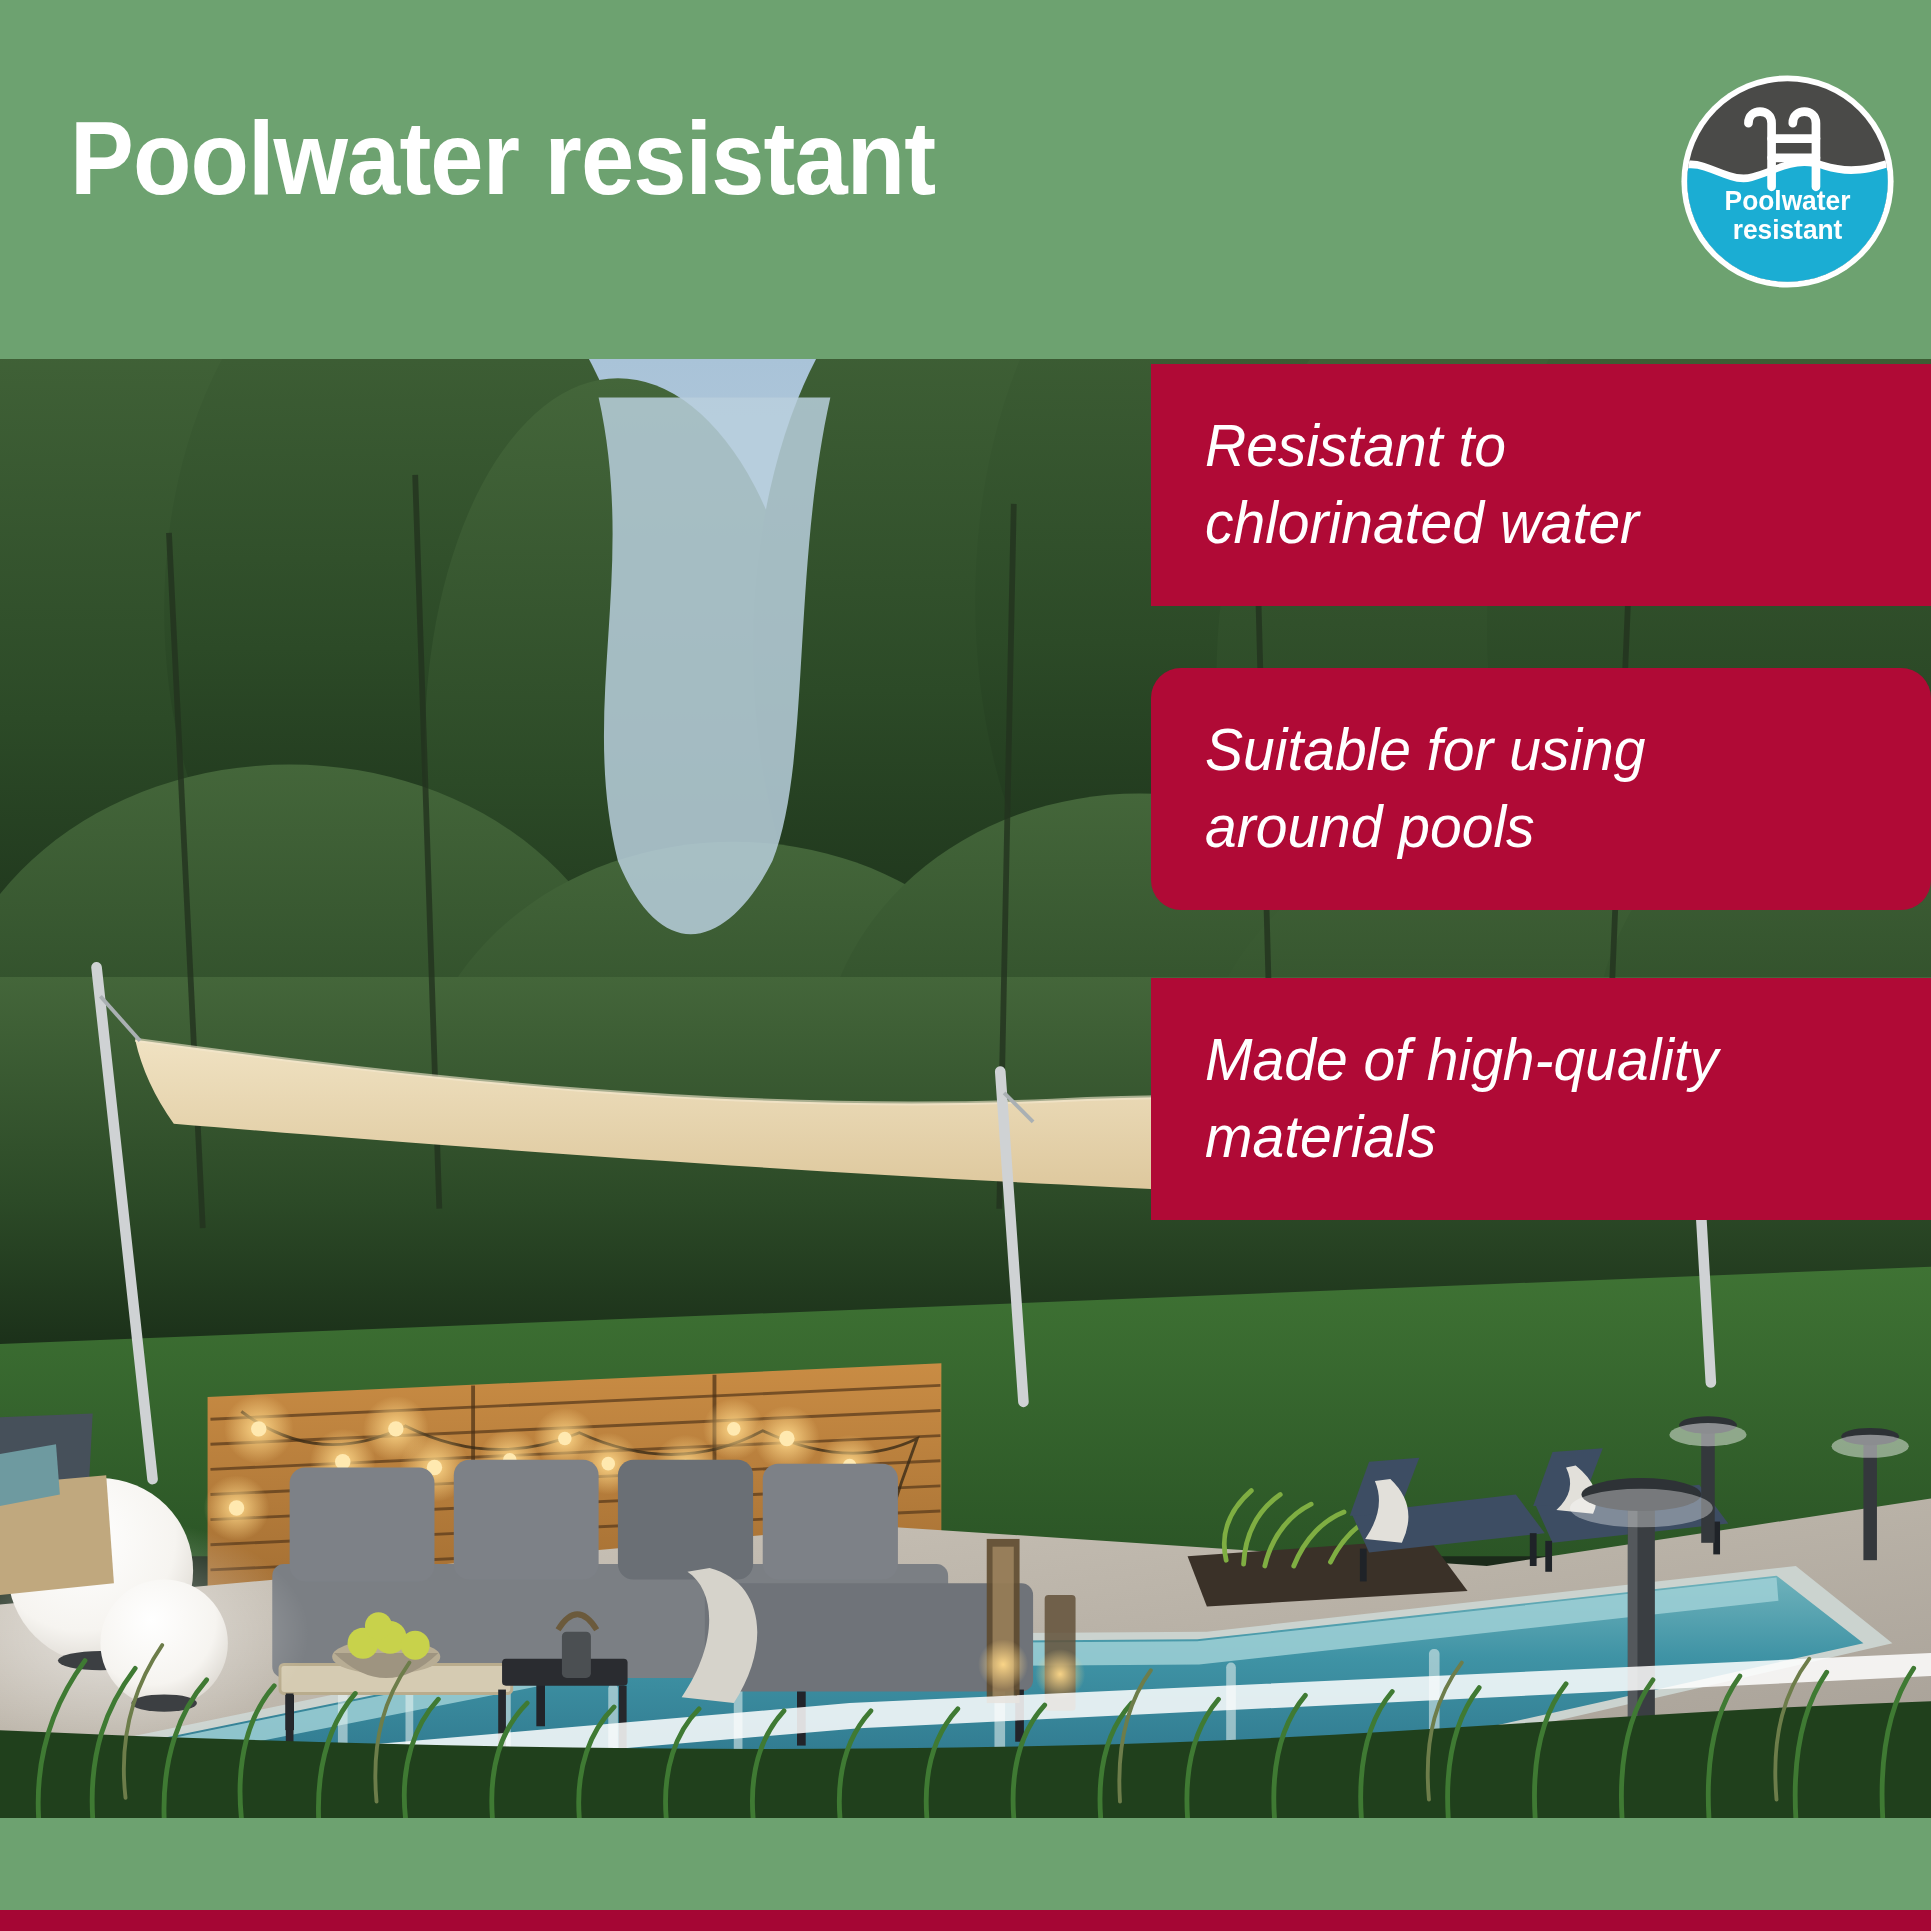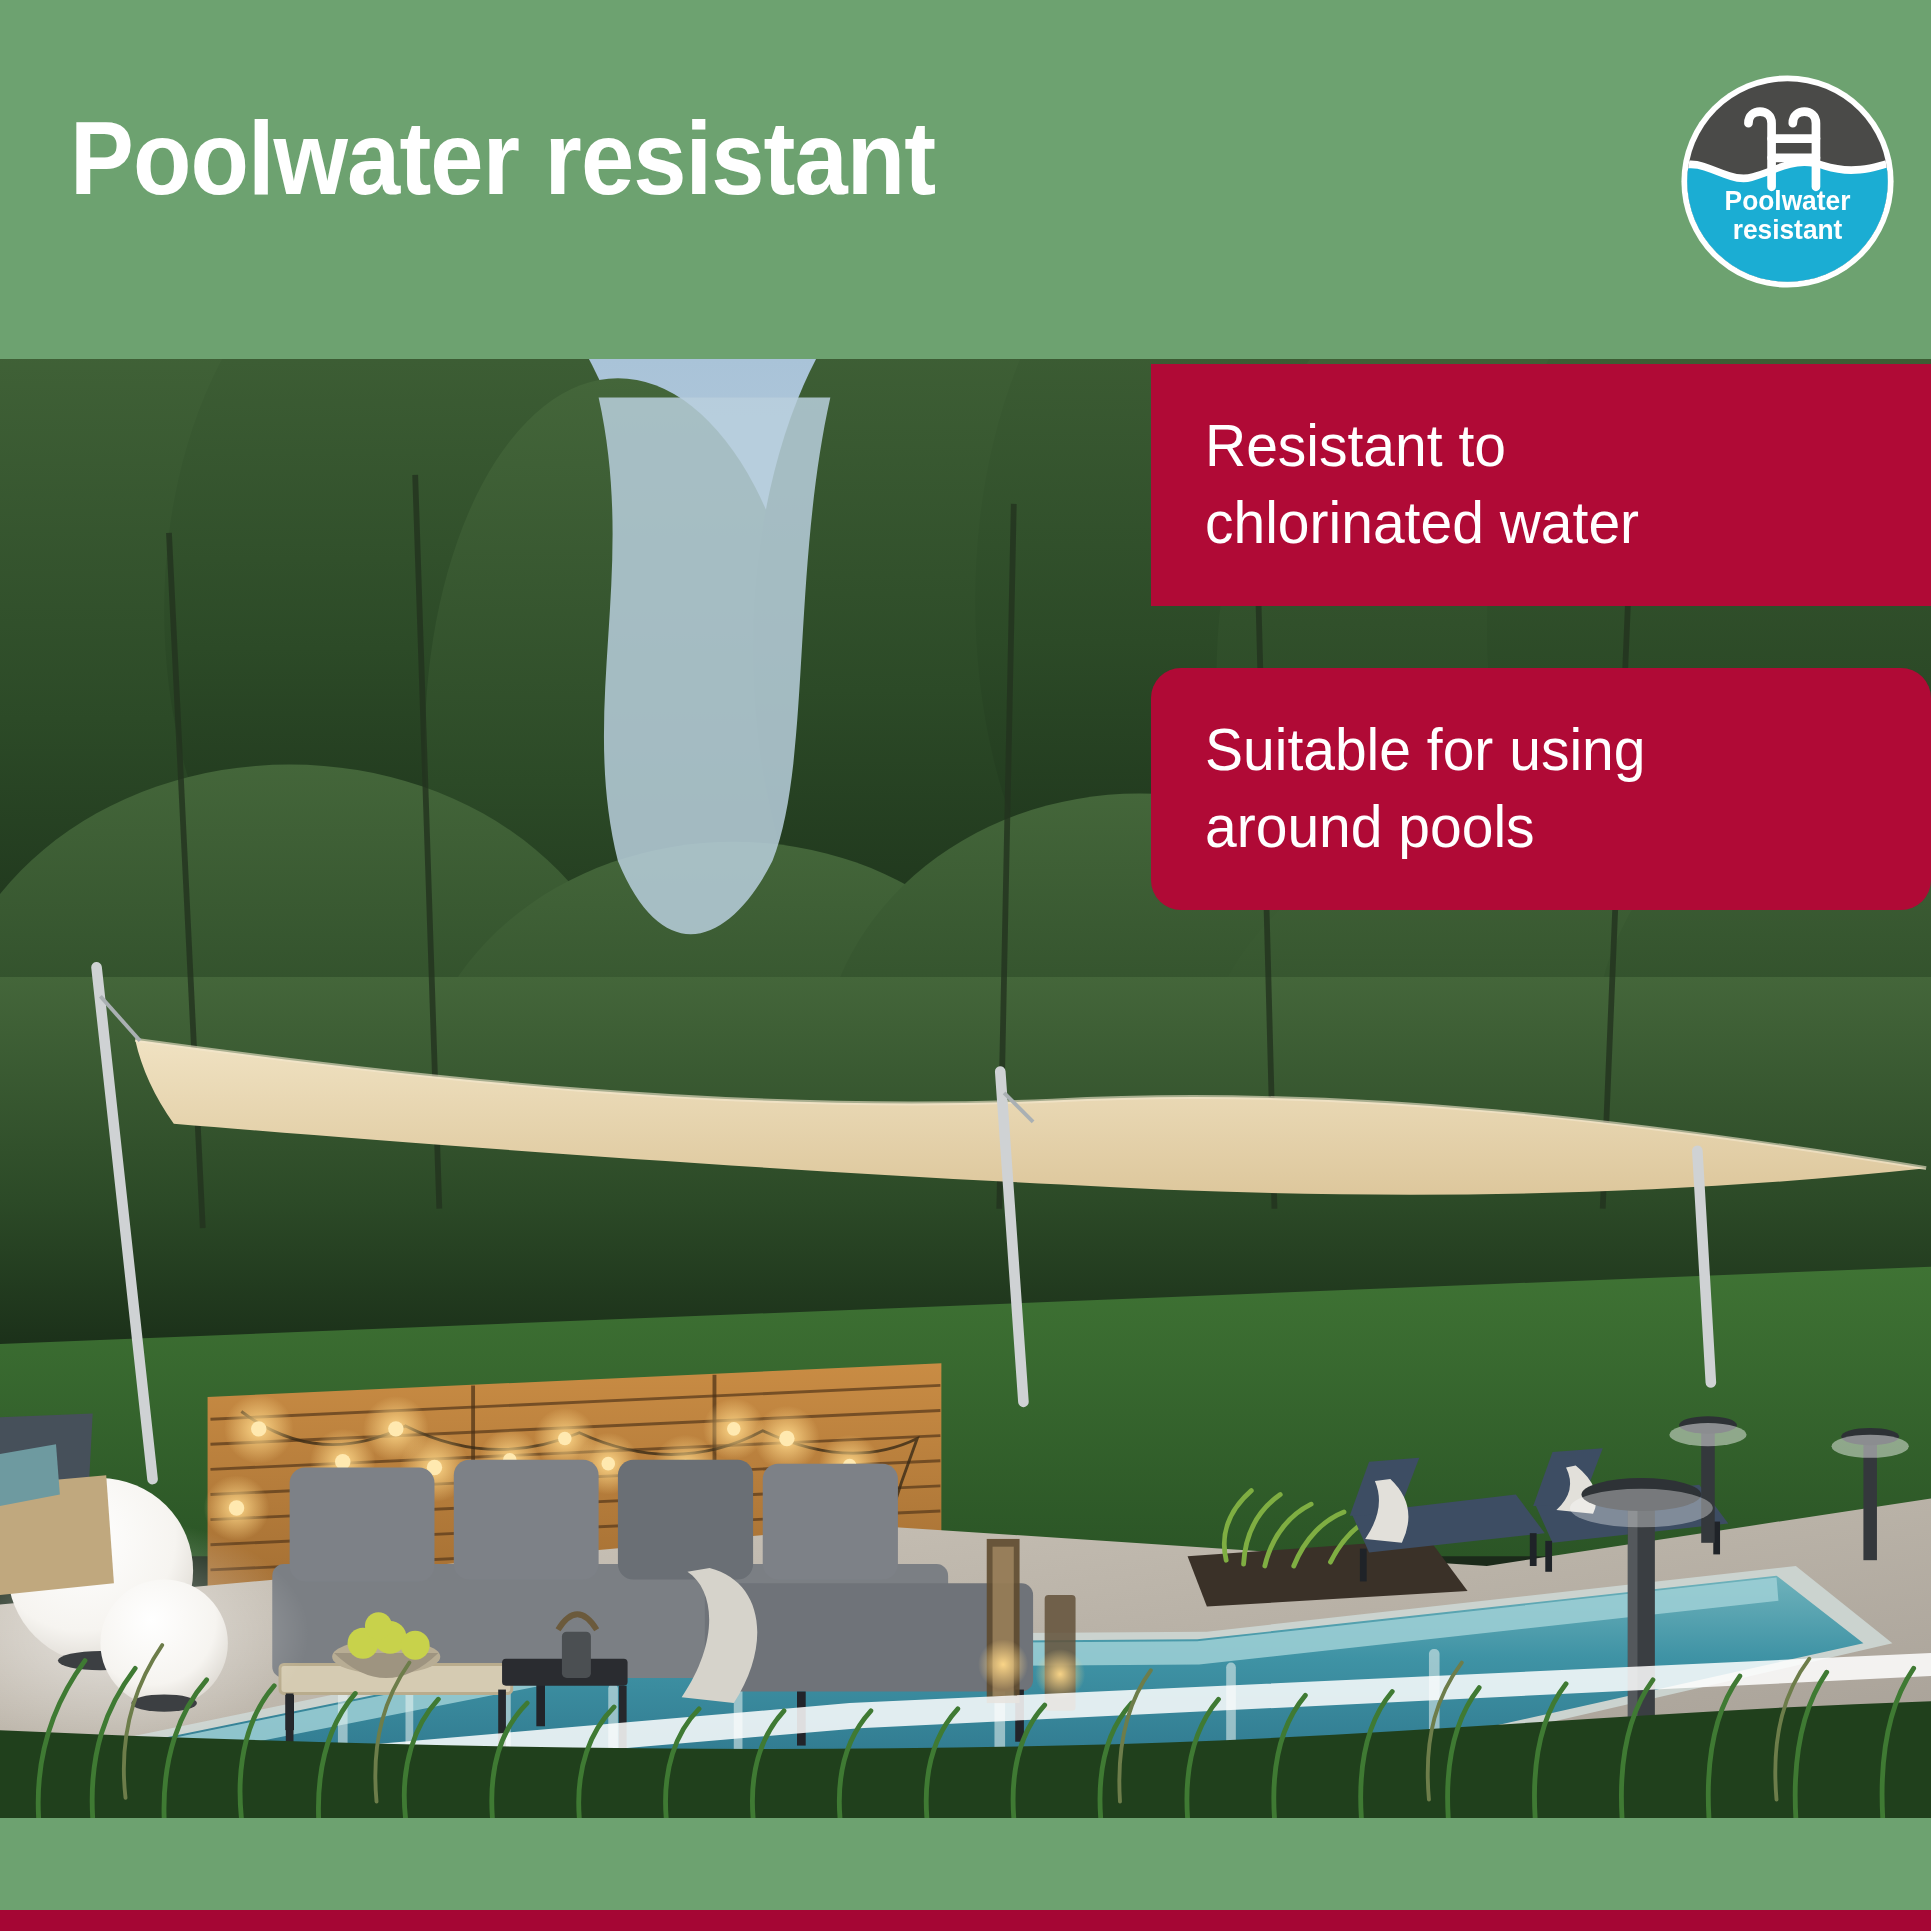--- a/index.html
+++ b/index.html
@@ -28,21 +28,21 @@
   }
 
   
   .photo{position:absolute;left:0;top:359px;width:1931px;height:1459px;overflow:hidden;background:#1b2a1a;}
   .photo svg{display:block;width:1931px;height:1459px;}
 
   
   .feature{
     position:absolute;background:#b00a36;color:#ffffff;
     display:flex;align-items:center;
-    padding:0 0 0 54px;box-sizing:border-box;
+    padding:0 0 0 54px;box-sizing:border-box;font-style:italic;
   }
   .feature-text{
     font-size:60px;line-height:1.28;font-weight:400;color:#ffffff;
     transform:scaleX(.95);transform-origin:left center;
     white-space:pre-line;
   }
   #feature-0{left:1151px;top:364px;width:780px;height:242px;}
   #feature-1{left:1151px;top:668px;width:780px;height:242px;border-radius:30px;}
   #feature-2{left:1151px;top:978px;width:780px;height:242px;}
 
@@ -418,18 +418,22 @@
   </div>
 
   <div class="feature" id="feature-0">
     <div class="feature-text">Resistant to
 chlorinated water</div>
   </div>
   <div class="feature" id="feature-1">
     <div class="feature-text">Suitable for using
 around pools</div>
   </div>
+  <div class="feature" id="feature-2">
+    <div class="feature-text">Made of high-quality
+materials</div>
+  </div>
 
   <div class="footer-green"></div>
   <div class="footer-red"></div>
 
 </div>
 
 
 </body></html>

